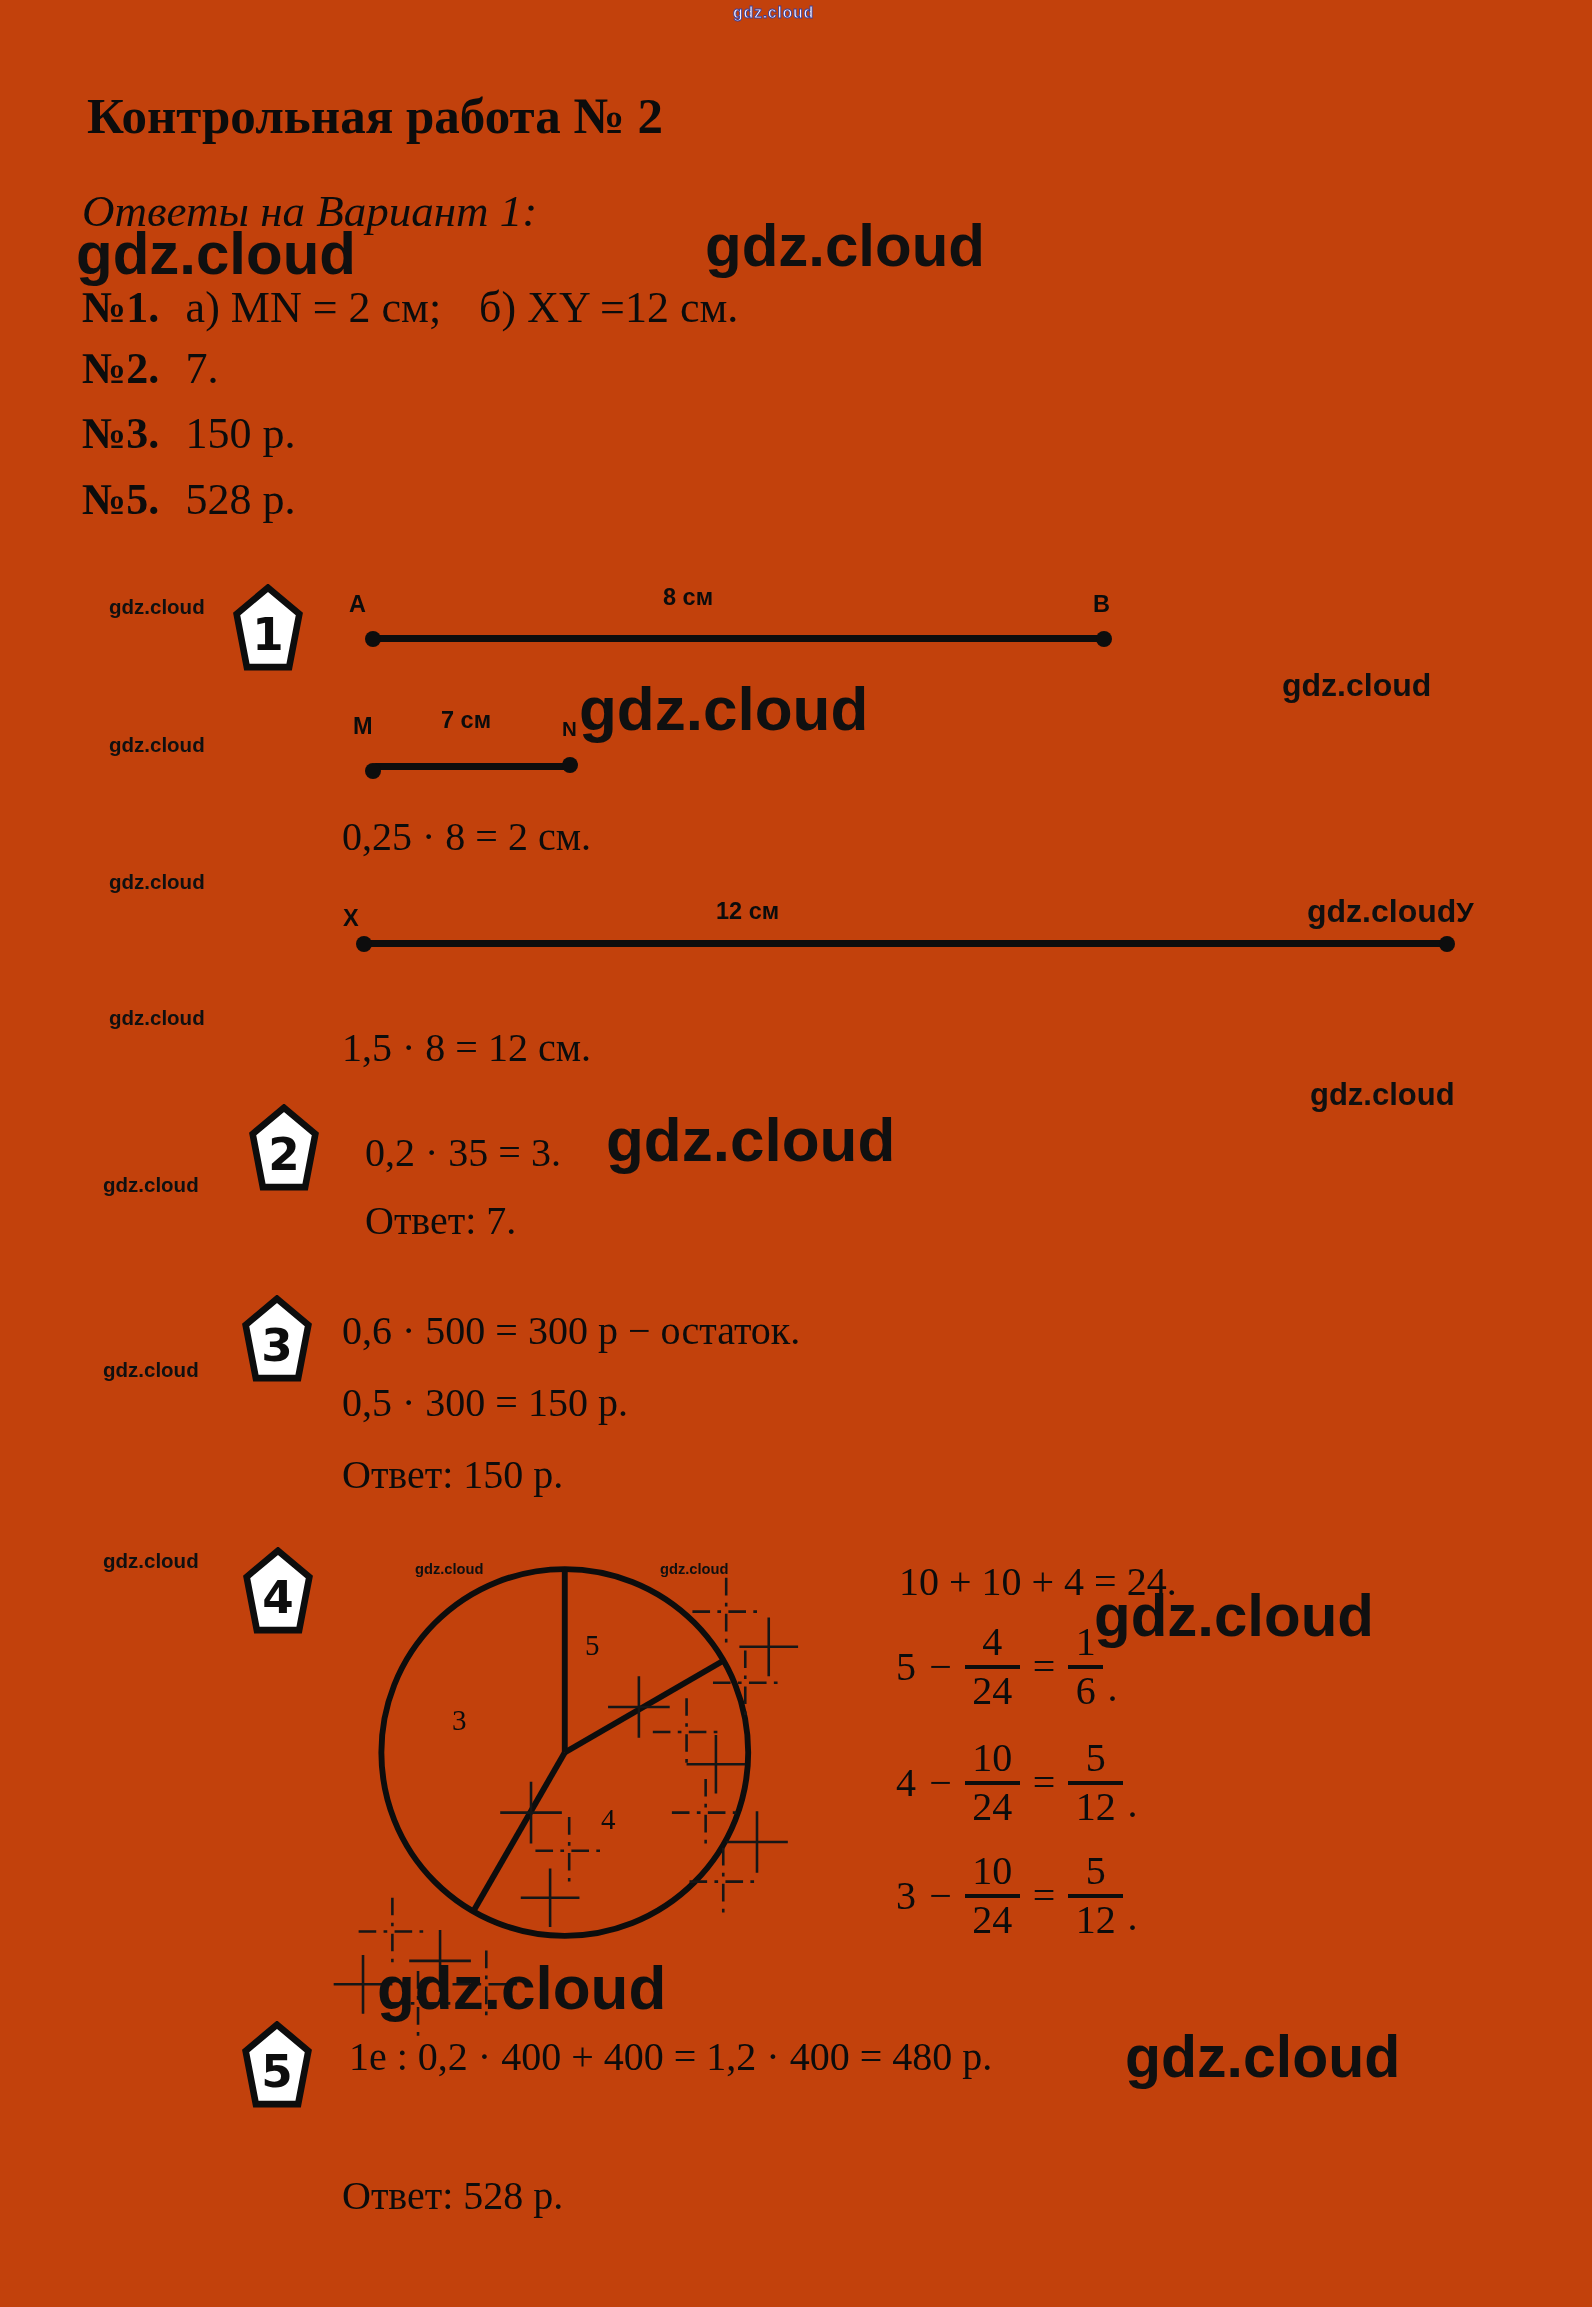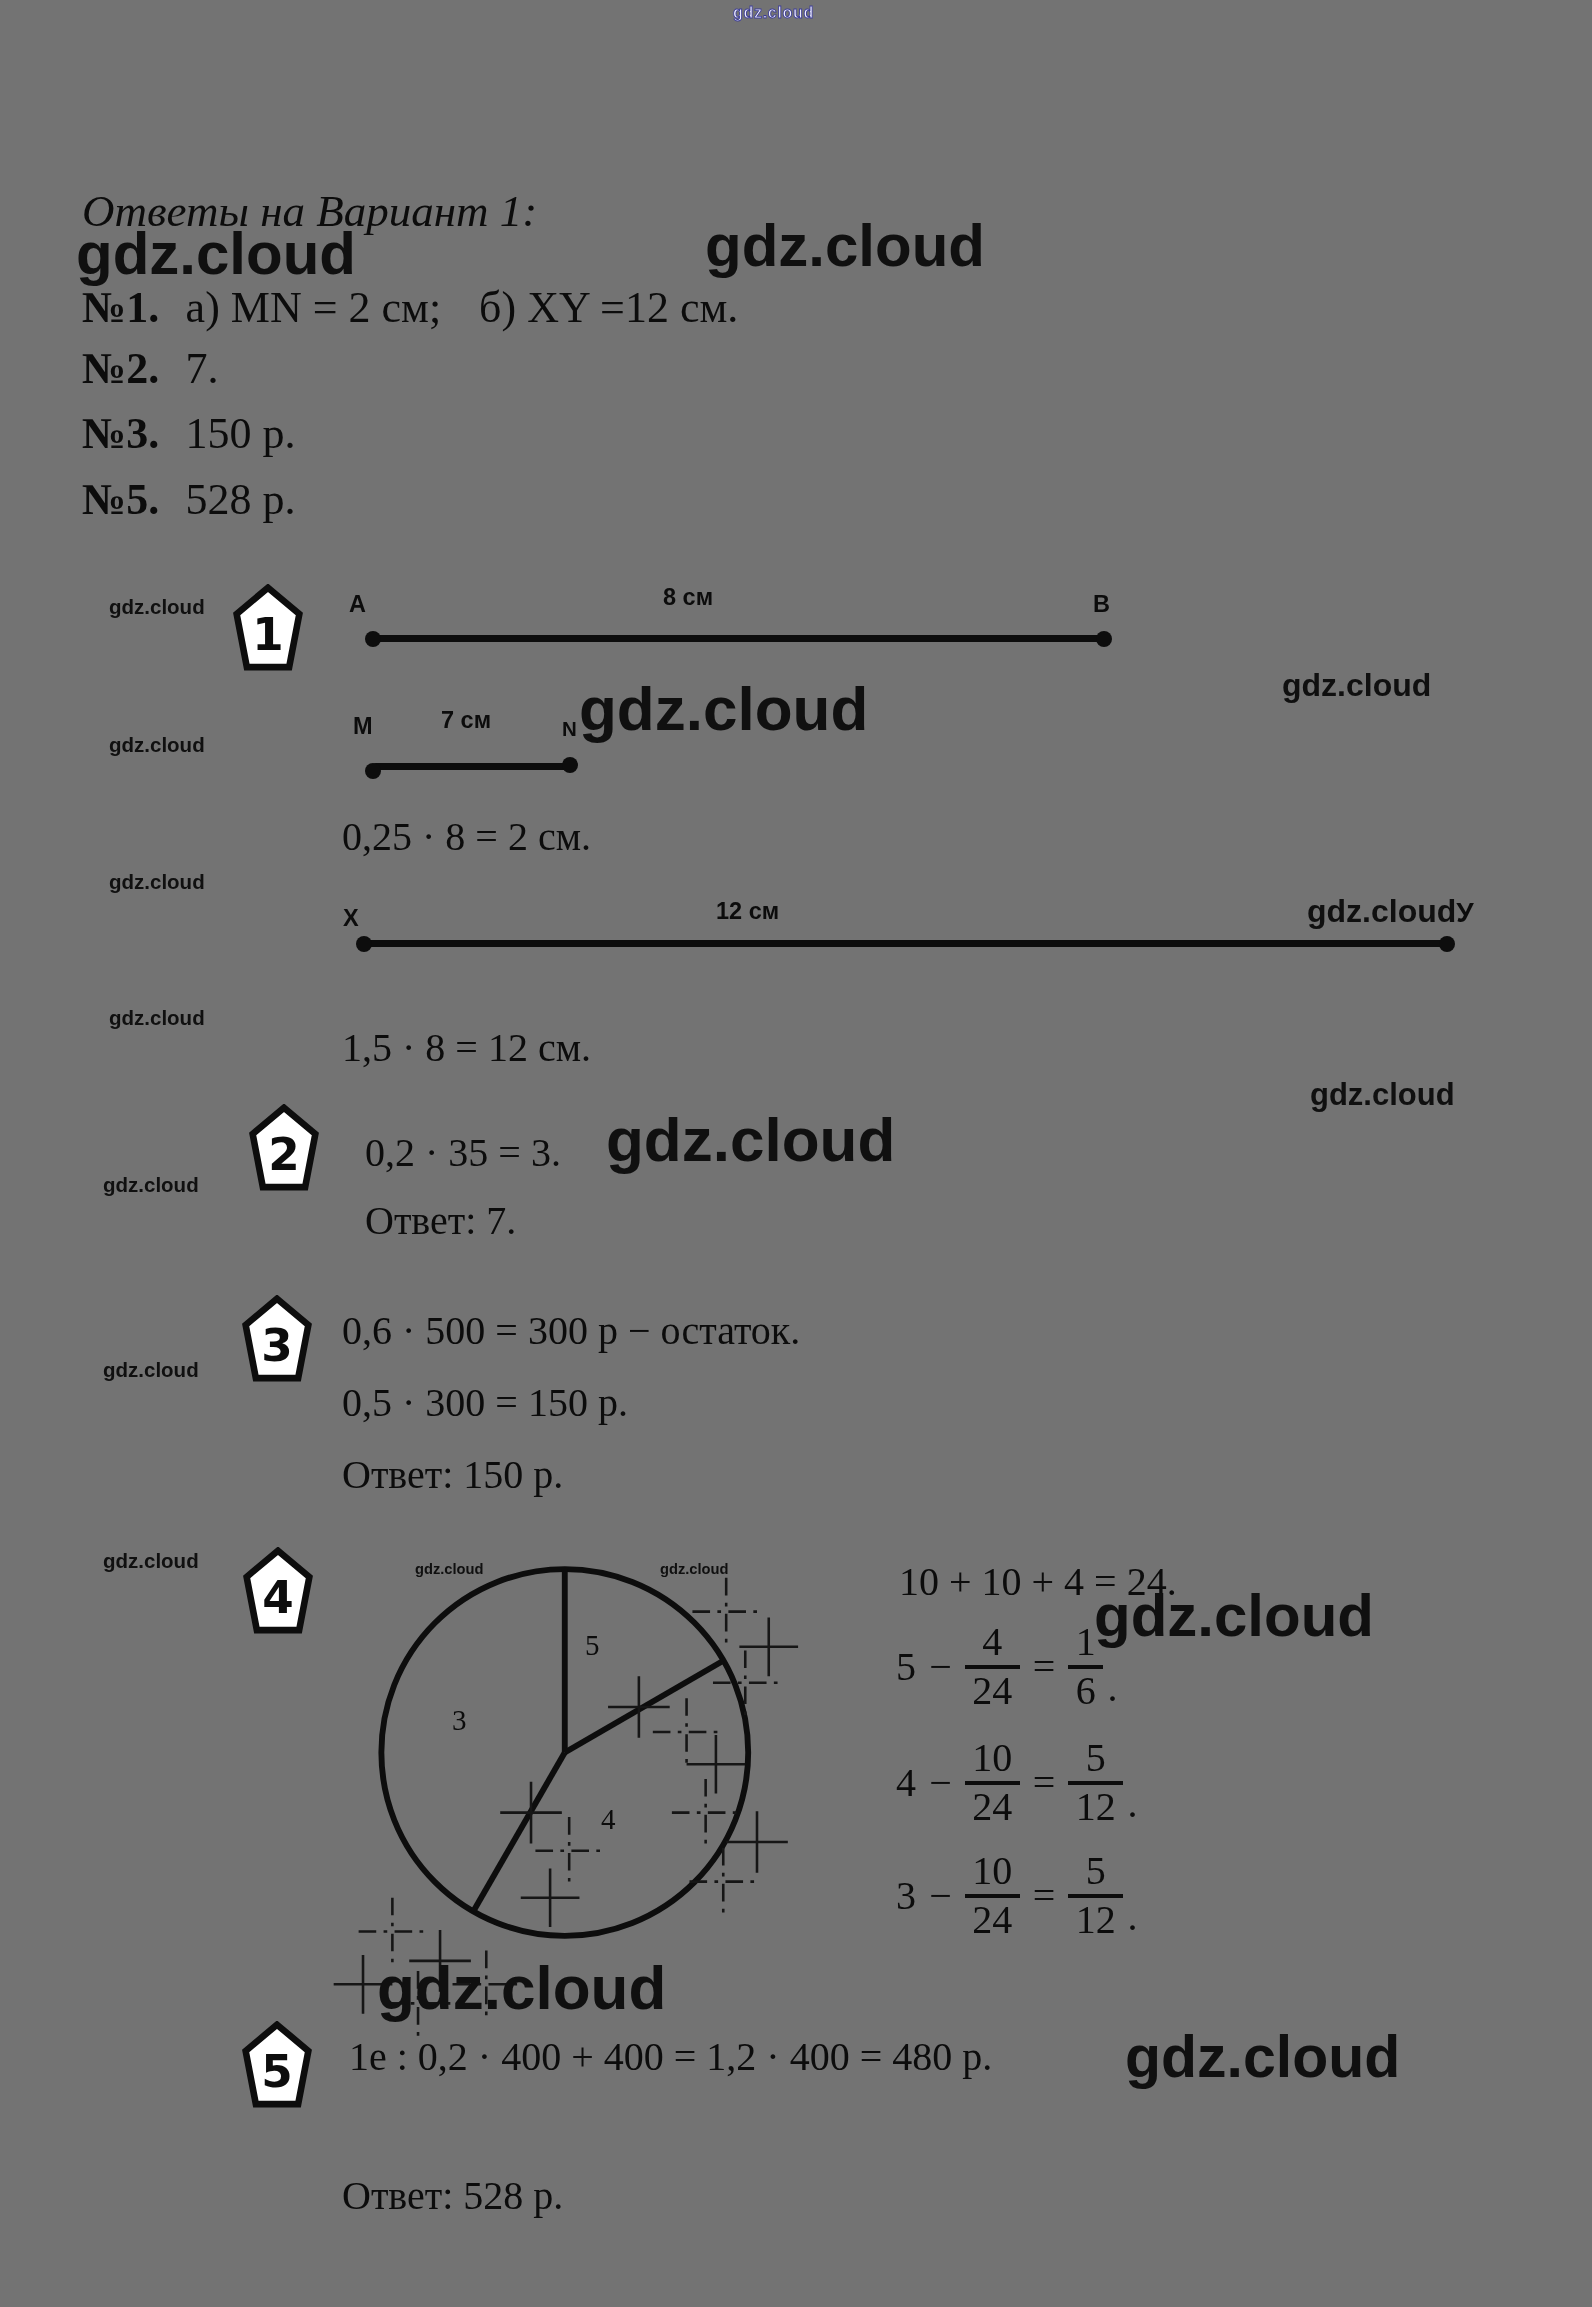--- a/index.html
+++ b/index.html
@@ -1,16 +1,16 @@
 <!DOCTYPE html>
 <html style="font-size:11.7px"><head>
 <meta charset="utf-8">
 <style>
   html,body{margin:0;padding:0;background:#fff;}
-  #page{position:relative;width:1593px;height:2307px;background:#737373;overflow:hidden;
+  #page{position:relative;width:1593px;height:2307px;background:#c2410c;overflow:hidden;
         font-family:"Liberation Serif",serif;color:#0c0c0c;}
   .abs{position:absolute;white-space:nowrap;}
   .ser{font-family:"Liberation Serif",serif;font-size:40px;}
   .title{font-size:51px;font-weight:bold;}
   .subtitle{font-size:45px;font-weight:normal;font-style:italic;}
   .sumline{font-size:44px;}
   .sumline .lbl{font-weight:bold;}
   .sumline .pa{margin-left:26.4px;}
   .sumline .pb{margin-left:38px;}
   .wm{font-family:"Liberation Sans",sans-serif;font-weight:600;color:#101010;}
@@ -32,20 +32,21 @@
   .eq-end{align-self:flex-end;margin-left:-8.8px;}
   .pie-label{font-size:29px;}
 </style>
 </head>
 <body>
 
 <div id="page">
 
   <div class="abs wm wm-outline" style="left:733px;top:4.4px;">gdz.cloud</div>
 
+  <div class="abs title" style="left:87px;top:87px;">Контрольная работа № 2</div>
   <div class="abs subtitle" style="left:82px;top:185px;">Ответы на Вариант 1:</div>
   <div class="abs wm wm-big" style="left:76px;top:219px;">gdz.cloud</div>
   <div class="abs wm wm-big" style="left:705px;top:211px;">gdz.cloud</div>
 
   <div class="abs sumline" style="left:82px;top:282px;">
     <span class="lbl">№1.</span><span class="pa">а) MN = 2 см;</span><span class="pb">б) XY =12 см.</span>
   </div>
   <div class="abs sumline" style="left:82px;top:343px;">
     <span class="lbl">№2.</span><span class="pa">7.</span>
   </div>

